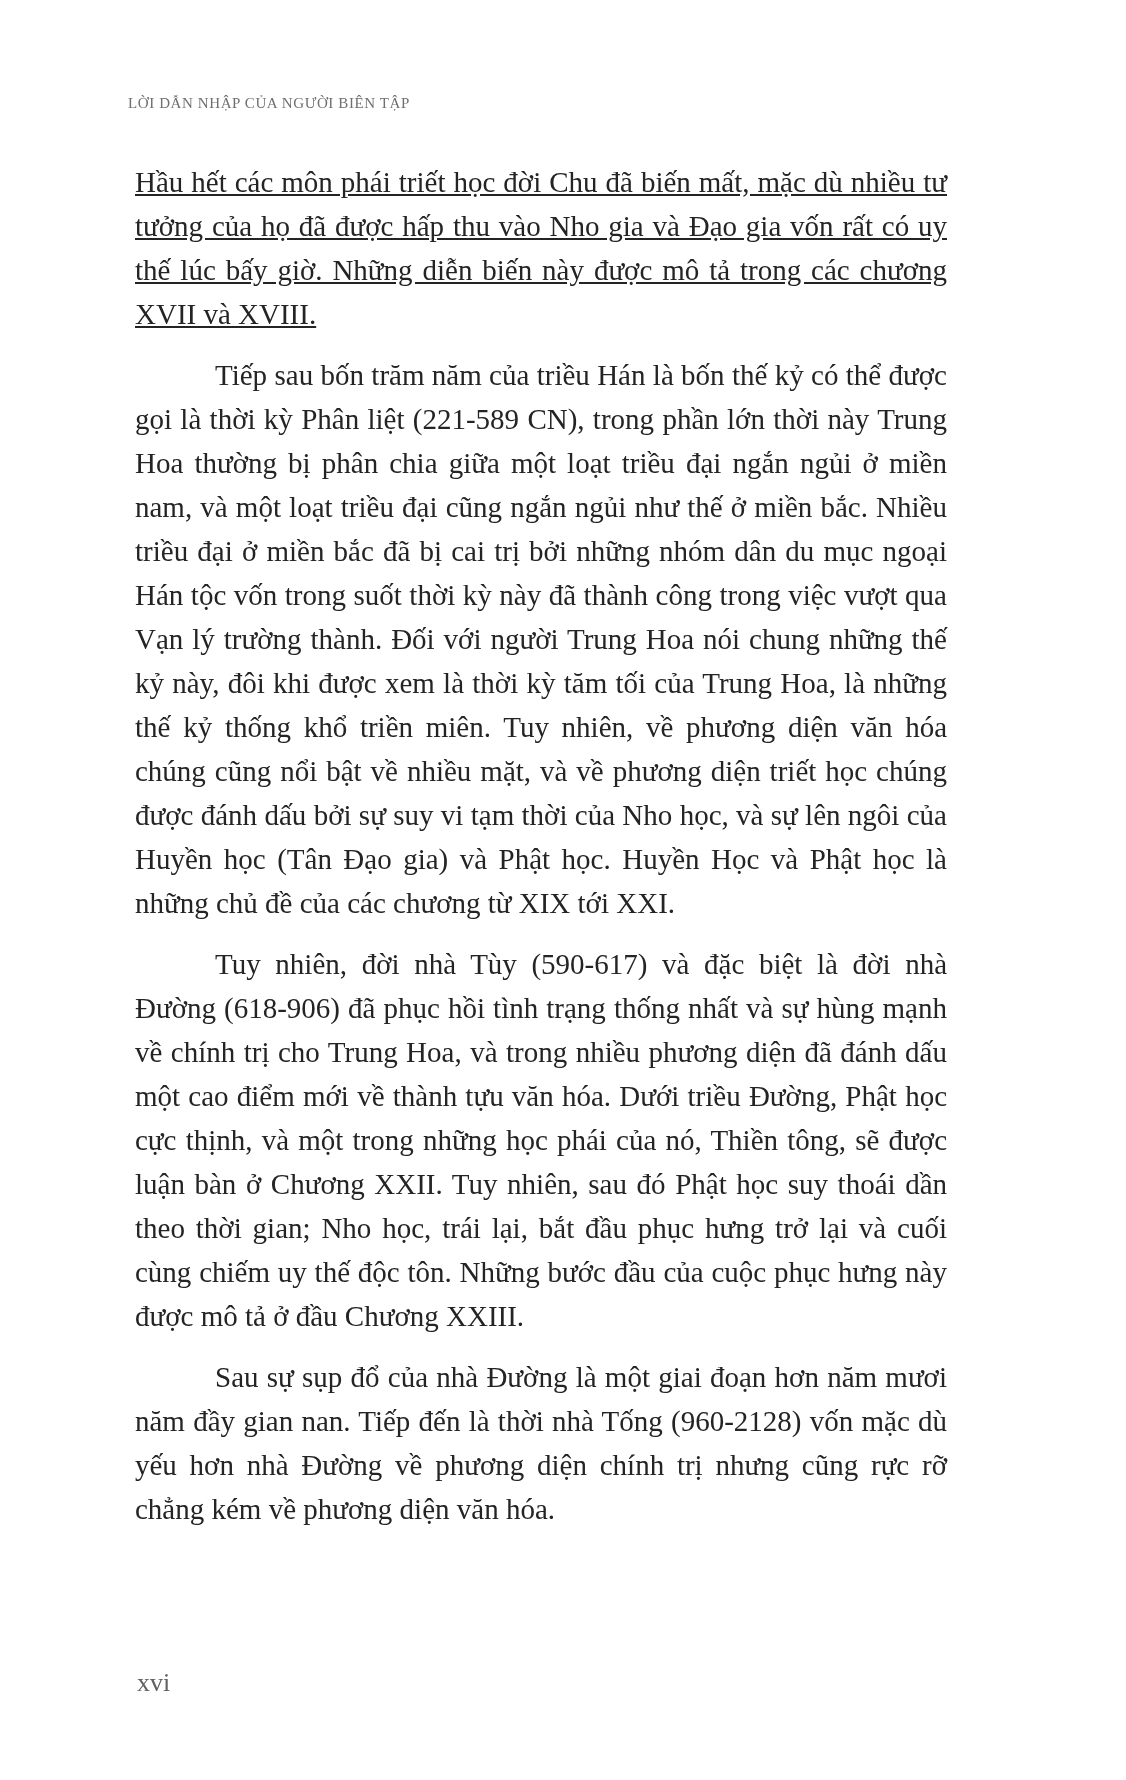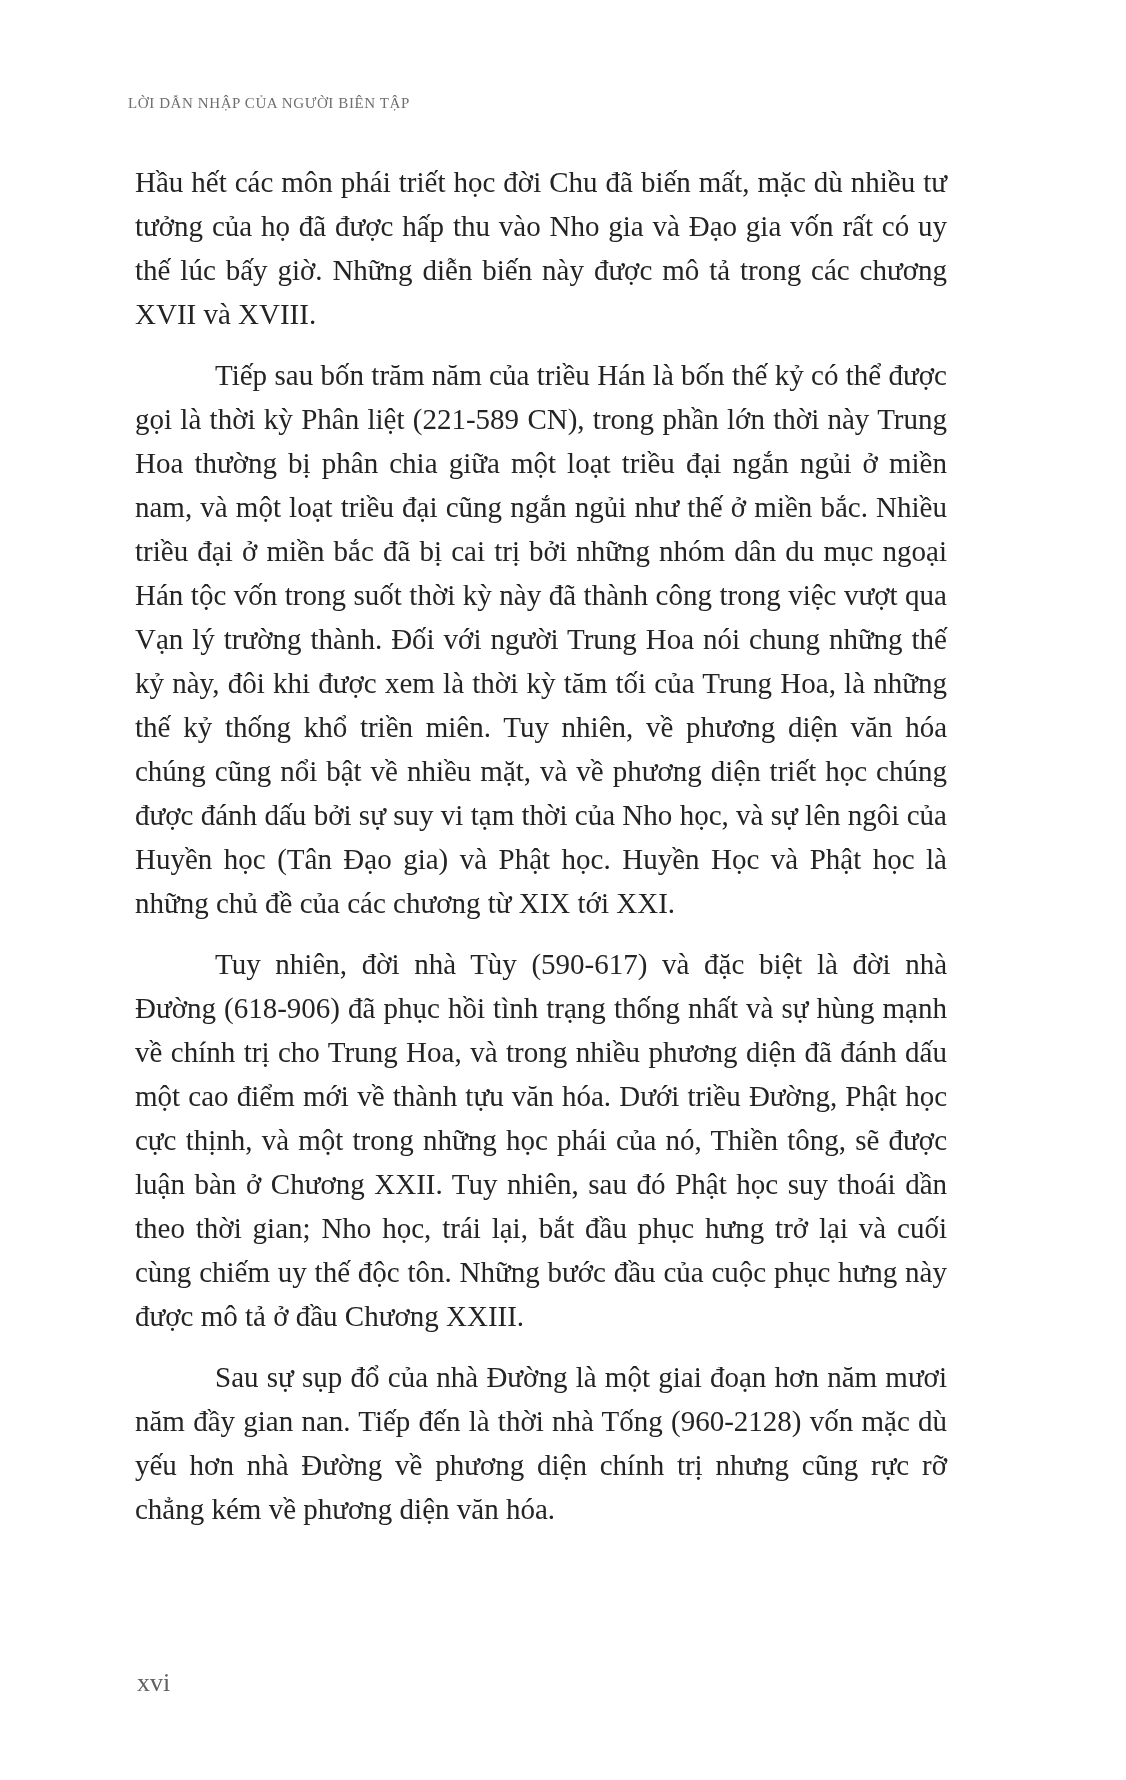--- a/index.html
+++ b/index.html
@@ -36,20 +36,21 @@
     text-align: justify;
     text-justify: inter-word;
     hyphens: none;
   }
   .body-text p {
     margin: 0 0 17px 0;
     text-indent: 80px;
   }
   .body-text p.first {
     text-indent: 0;
+    text-decoration: underline;
   }
   .page-number {
     position: absolute;
     top: 1668px;
     left: 137px;
     font-size: 26px;
     color: #616161;
     text-align: right;
   }
 </style>

